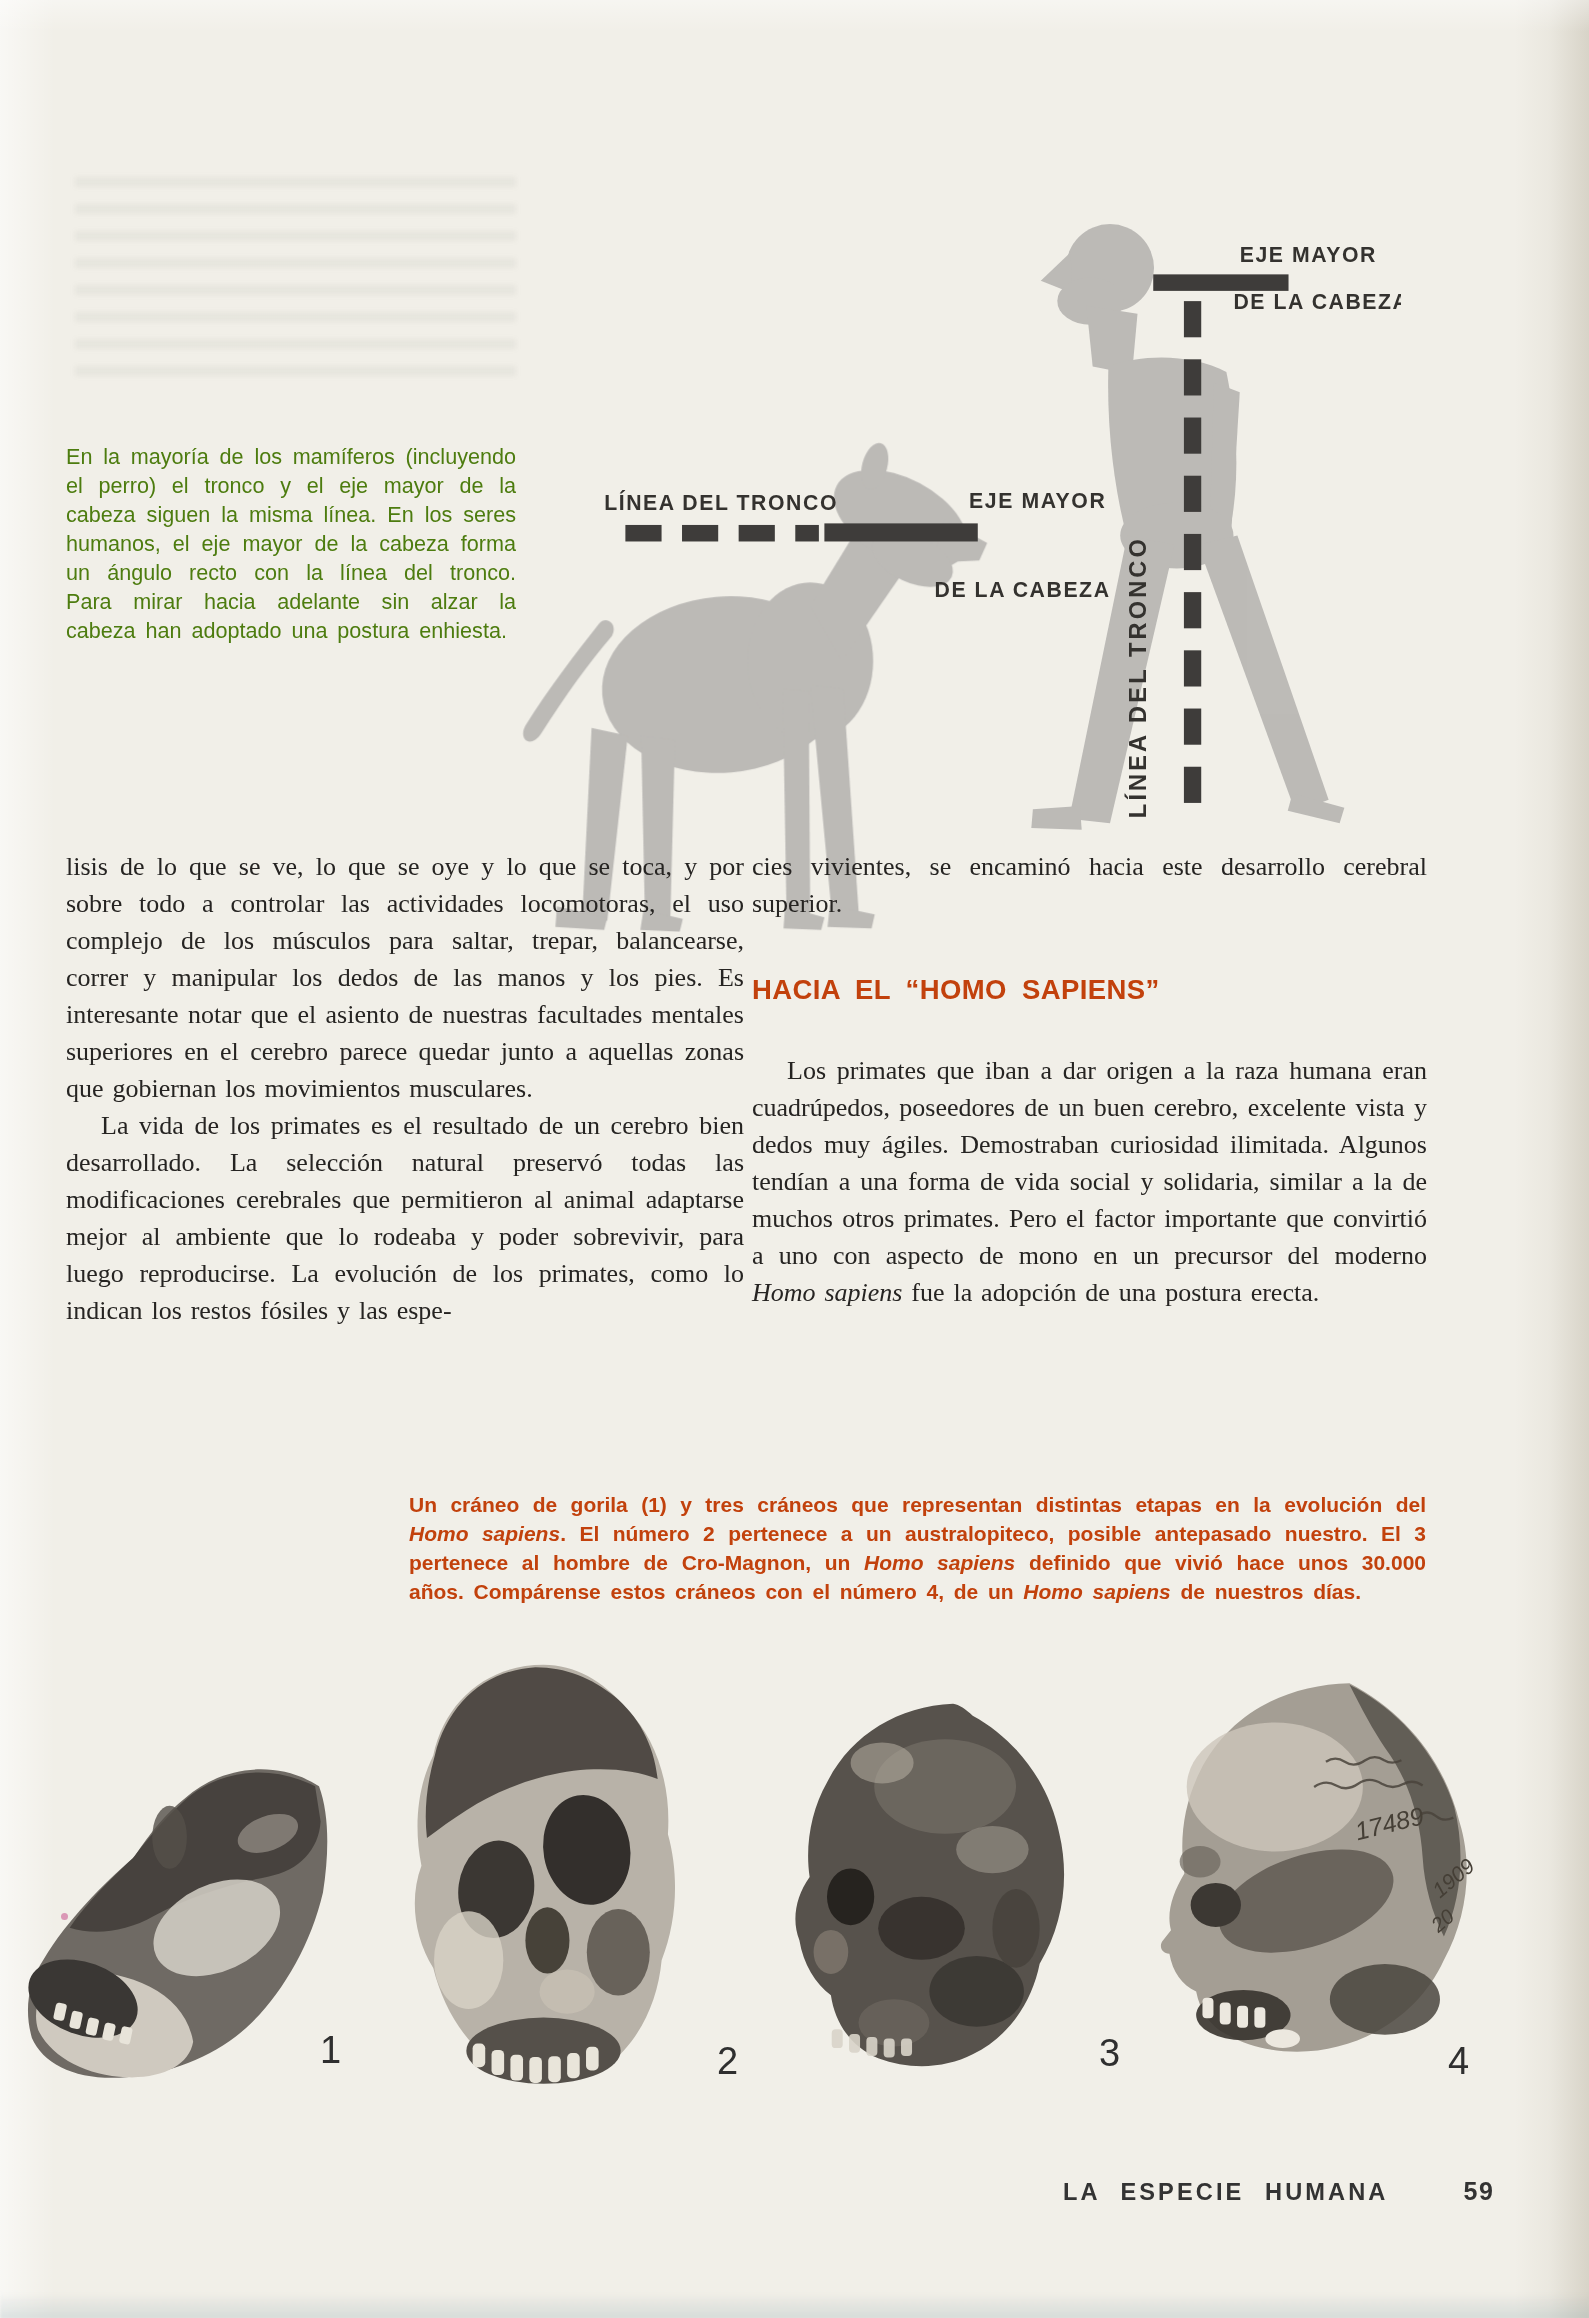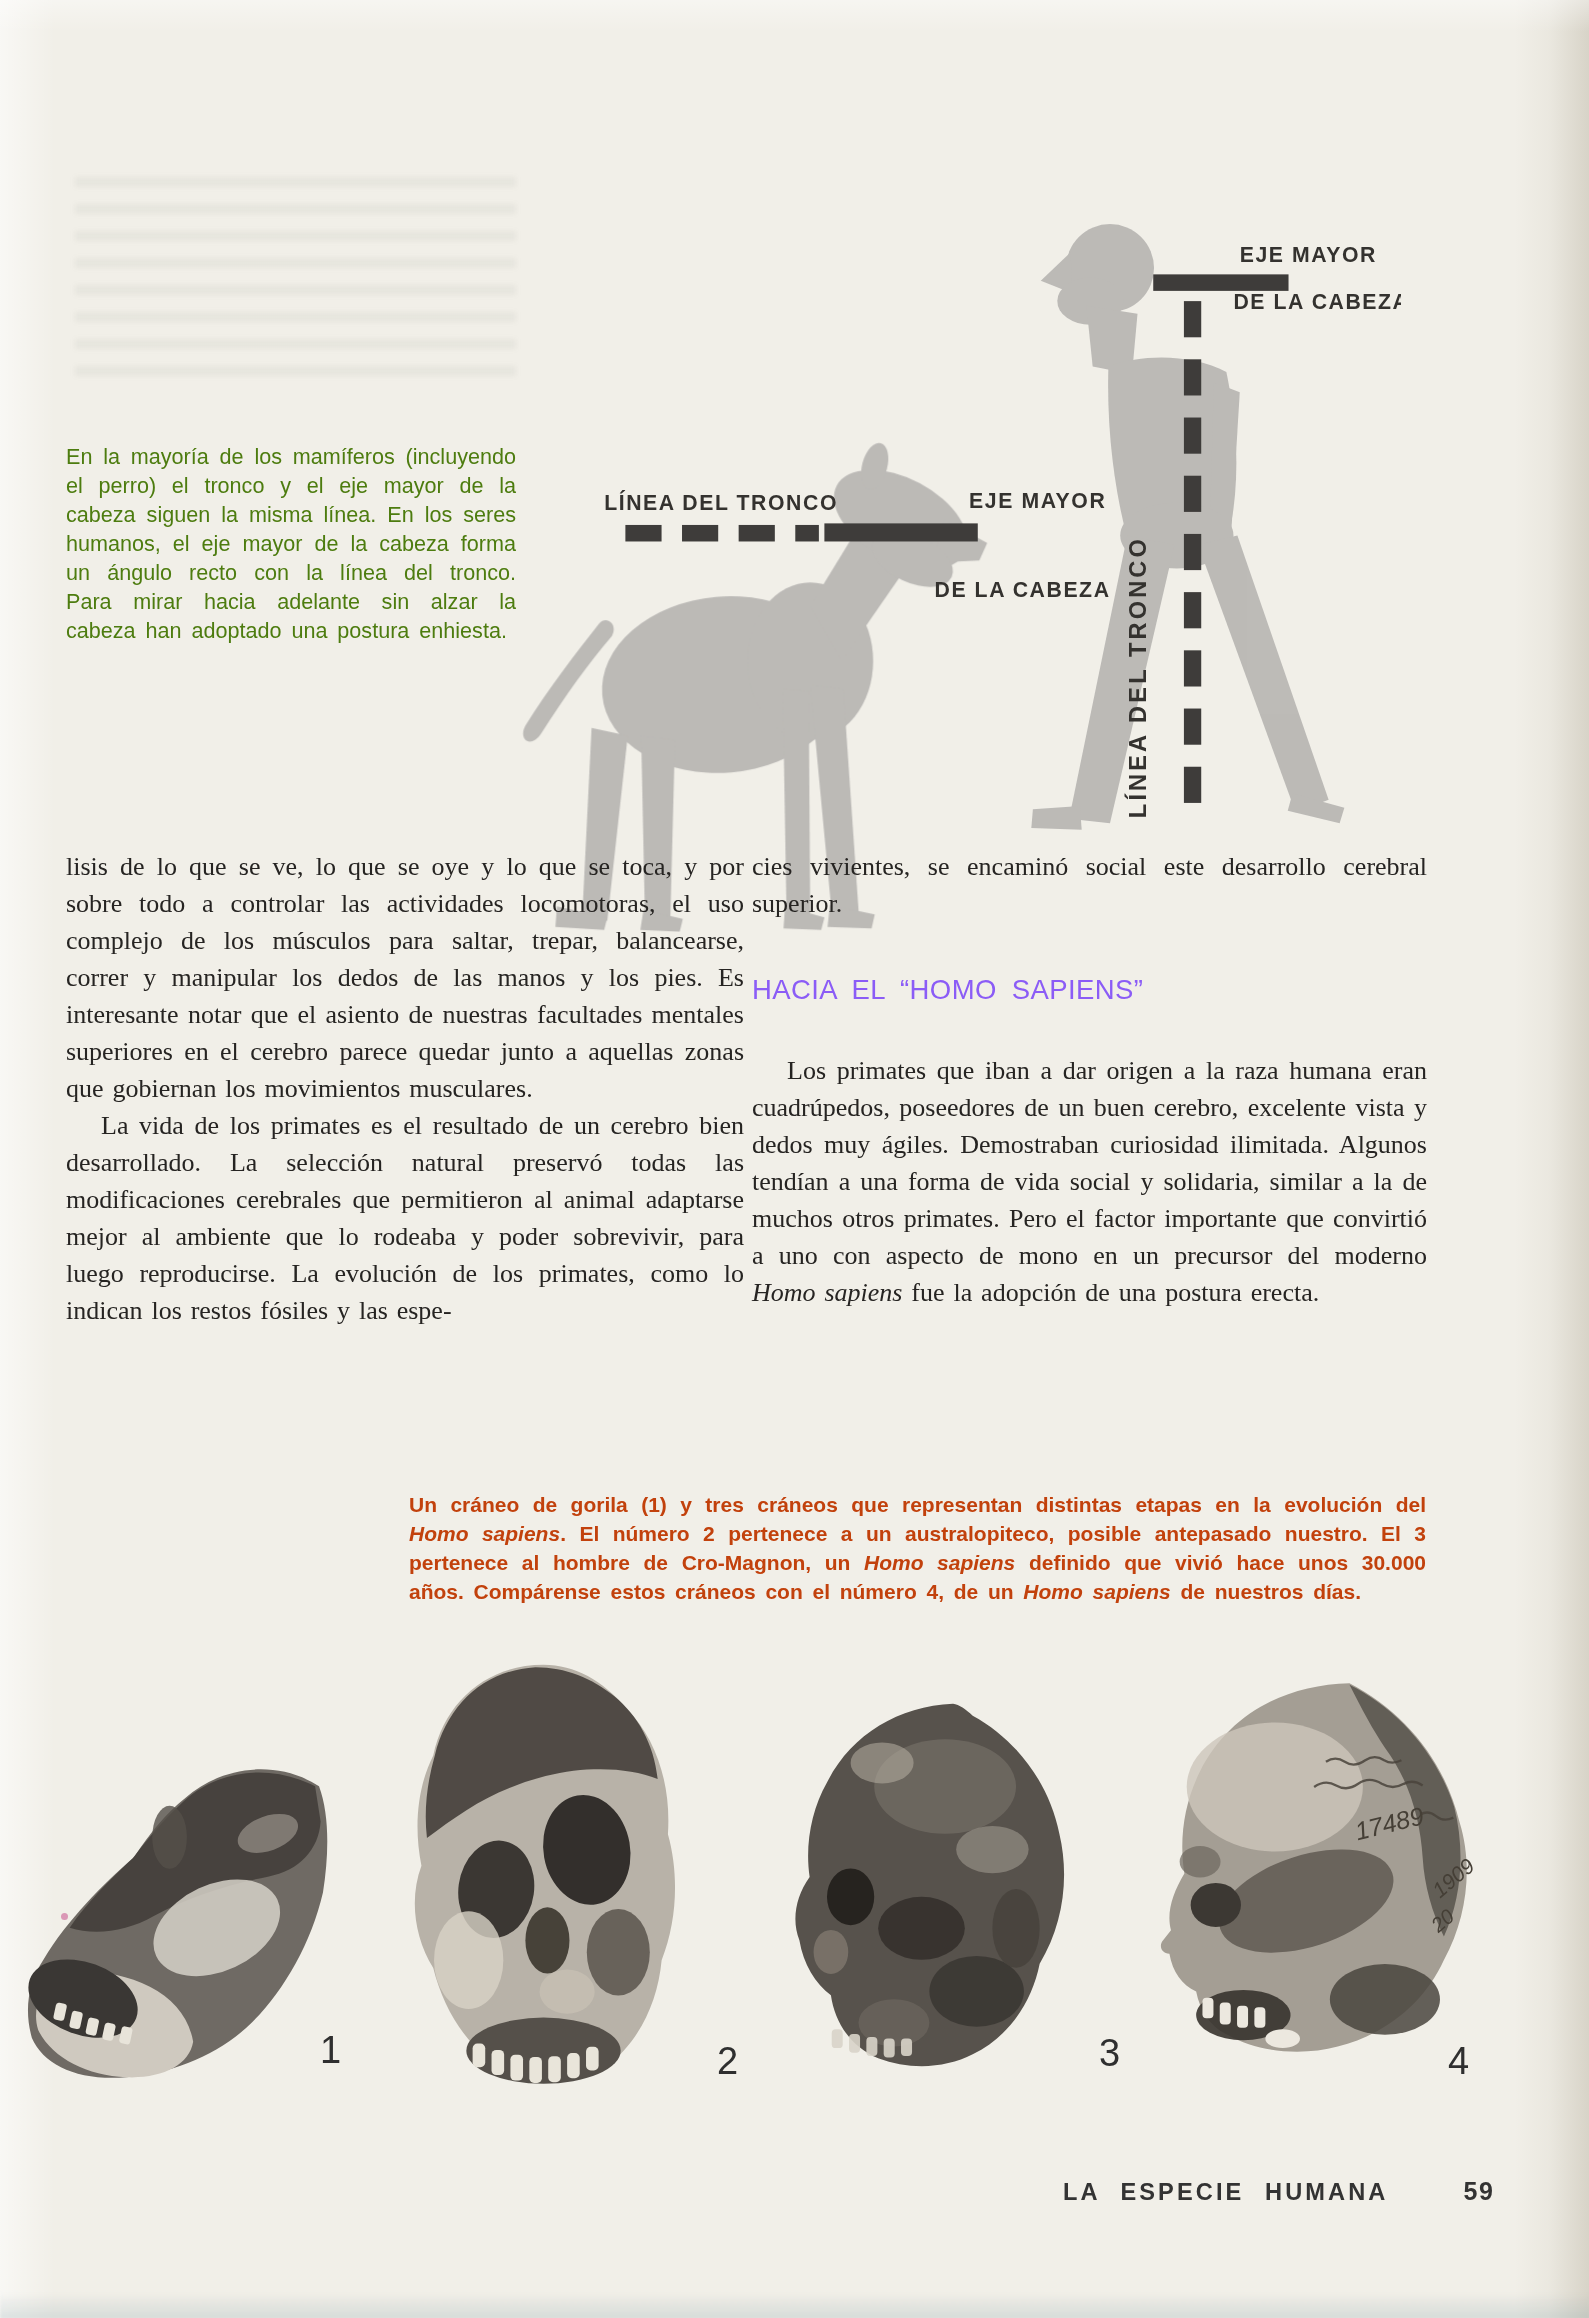--- a/index.html
+++ b/index.html
@@ -38,22 +38,22 @@
   }
   
   .col{width:678px;font-size:26px;line-height:37px;text-align:justify;}
   .col p{margin:0;word-spacing:2.4px;}
   .col p.ind{text-indent:35px;}
   .col-left{left:66px;top:848px;}
   .col-right{left:752px;top:848px;width:675px;}
   .col-right .cont{margin-bottom:49px;}
   .section-heading{
     font-family:"Liberation Sans", sans-serif;
-    font-weight:normal;font-size:27.5px;letter-spacing:0.4px;word-spacing:7px;
-    color:#8b5cf6;margin:0 0 44px 0;
+    font-weight:bold;font-size:27.5px;letter-spacing:0.4px;word-spacing:7px;
+    color:#c2410c;margin:0 0 44px 0;
   }
   .it{font-style:italic;}
   
   .fig-caption{
     left:409px;top:1490px;width:1017px;
     font-family:"Liberation Sans", sans-serif;
     font-weight:bold;font-size:21px;line-height:29px;
     text-align:justify;color:#c2410c;word-spacing:3.9px;
   }
   .skull-number{
@@ -151,21 +151,21 @@
     <text class="dlabel" x="307" y="132">DE LA CABEZA</text>
     <text class="dlabel" style="font-size:30px;letter-spacing:4px;" transform="translate(196 600) rotate(-90)" text-anchor="middle">LÍNEA DEL TRONCO</text>
   </svg>
 
   <div class="abs col col-left">
     <p>lisis de lo que se ve, lo que se oye y lo que se toca, y por sobre todo a controlar las actividades locomotoras, el uso complejo de los músculos para saltar, trepar, balancearse, correr y manipular los dedos de las manos y los pies. Es interesante notar que el asiento de nuestras facultades mentales superiores en el cerebro parece quedar junto a aquellas zonas que gobiernan los movimientos musculares.</p>
     <p class="ind">La vida de los primates es el resultado de un cerebro bien desarrollado. La selección natural preservó todas las modificaciones cerebrales que permitieron al animal adaptarse mejor al ambiente que lo rodeaba y poder sobrevivir, para luego reproducirse. La evolución de los primates, como lo indican los restos fósiles y las espe-</p>
   </div>
 
   <div class="abs col col-right">
-    <p class="cont">cies vivientes, se encaminó social este desarrollo cerebral superior.</p>
+    <p class="cont">cies vivientes, se encaminó hacia este desarrollo cerebral superior.</p>
     <h2 class="section-heading">HACIA EL “HOMO SAPIENS”</h2>
     <p class="ind"><span>Los primates que iban a dar origen a la raza humana eran cuadrúpedos, poseedores de un buen cerebro, excelente vista y dedos muy ágiles. Demostraban curiosidad ilimitada. Algunos tendían a una forma de vida social y solidaria, similar a la de muchos otros primates. Pero el factor importante que convirtió a uno con aspecto de mono en un precursor del moderno </span><span class="it">Homo sapiens</span><span> fue la adopción de una postura erecta.</span></p>
   </div>
 
   <div class="abs fig-caption"><span>Un cráneo de gorila (1) y tres cráneos que representan distintas etapas en la evolución del </span><span class="it">Homo sapiens</span><span>. El número 2 pertenece a un australopiteco, posible antepasado nuestro. El 3 pertenece al hombre de Cro-Magnon, un </span><span class="it">Homo sapiens</span><span> definido que vivió hace unos 30.000 años. Compárense estos cráneos con el número 4, de un </span><span class="it">Homo sapiens</span><span> de nuestros días.</span></div>
 
   <svg class="abs" style="left:7.9px;top:1739px;" width="331" height="354" viewBox="0 0 420 450">
     <path d="M395,60 C340,25 270,35 225,75 C200,95 180,120 160,150 C120,185 75,230 45,280 C25,310 20,345 30,380 C45,415 90,435 150,430 C210,425 270,400 310,360 C350,320 385,260 400,195 C408,145 408,95 395,60 Z" fill="#6f6a64"></path>
     <path d="M390,60 C330,30 265,40 222,80 C198,102 176,128 158,152 C130,178 100,208 78,240 C110,250 150,245 185,225 C230,200 280,185 330,175 C370,168 395,140 397,105 Z" fill="#433f3b" opacity="0.92"></path>
     <ellipse cx="265" cy="240" rx="85" ry="55" transform="rotate(-25 265 240)" fill="#d6d1c8" opacity="0.85"></ellipse>

